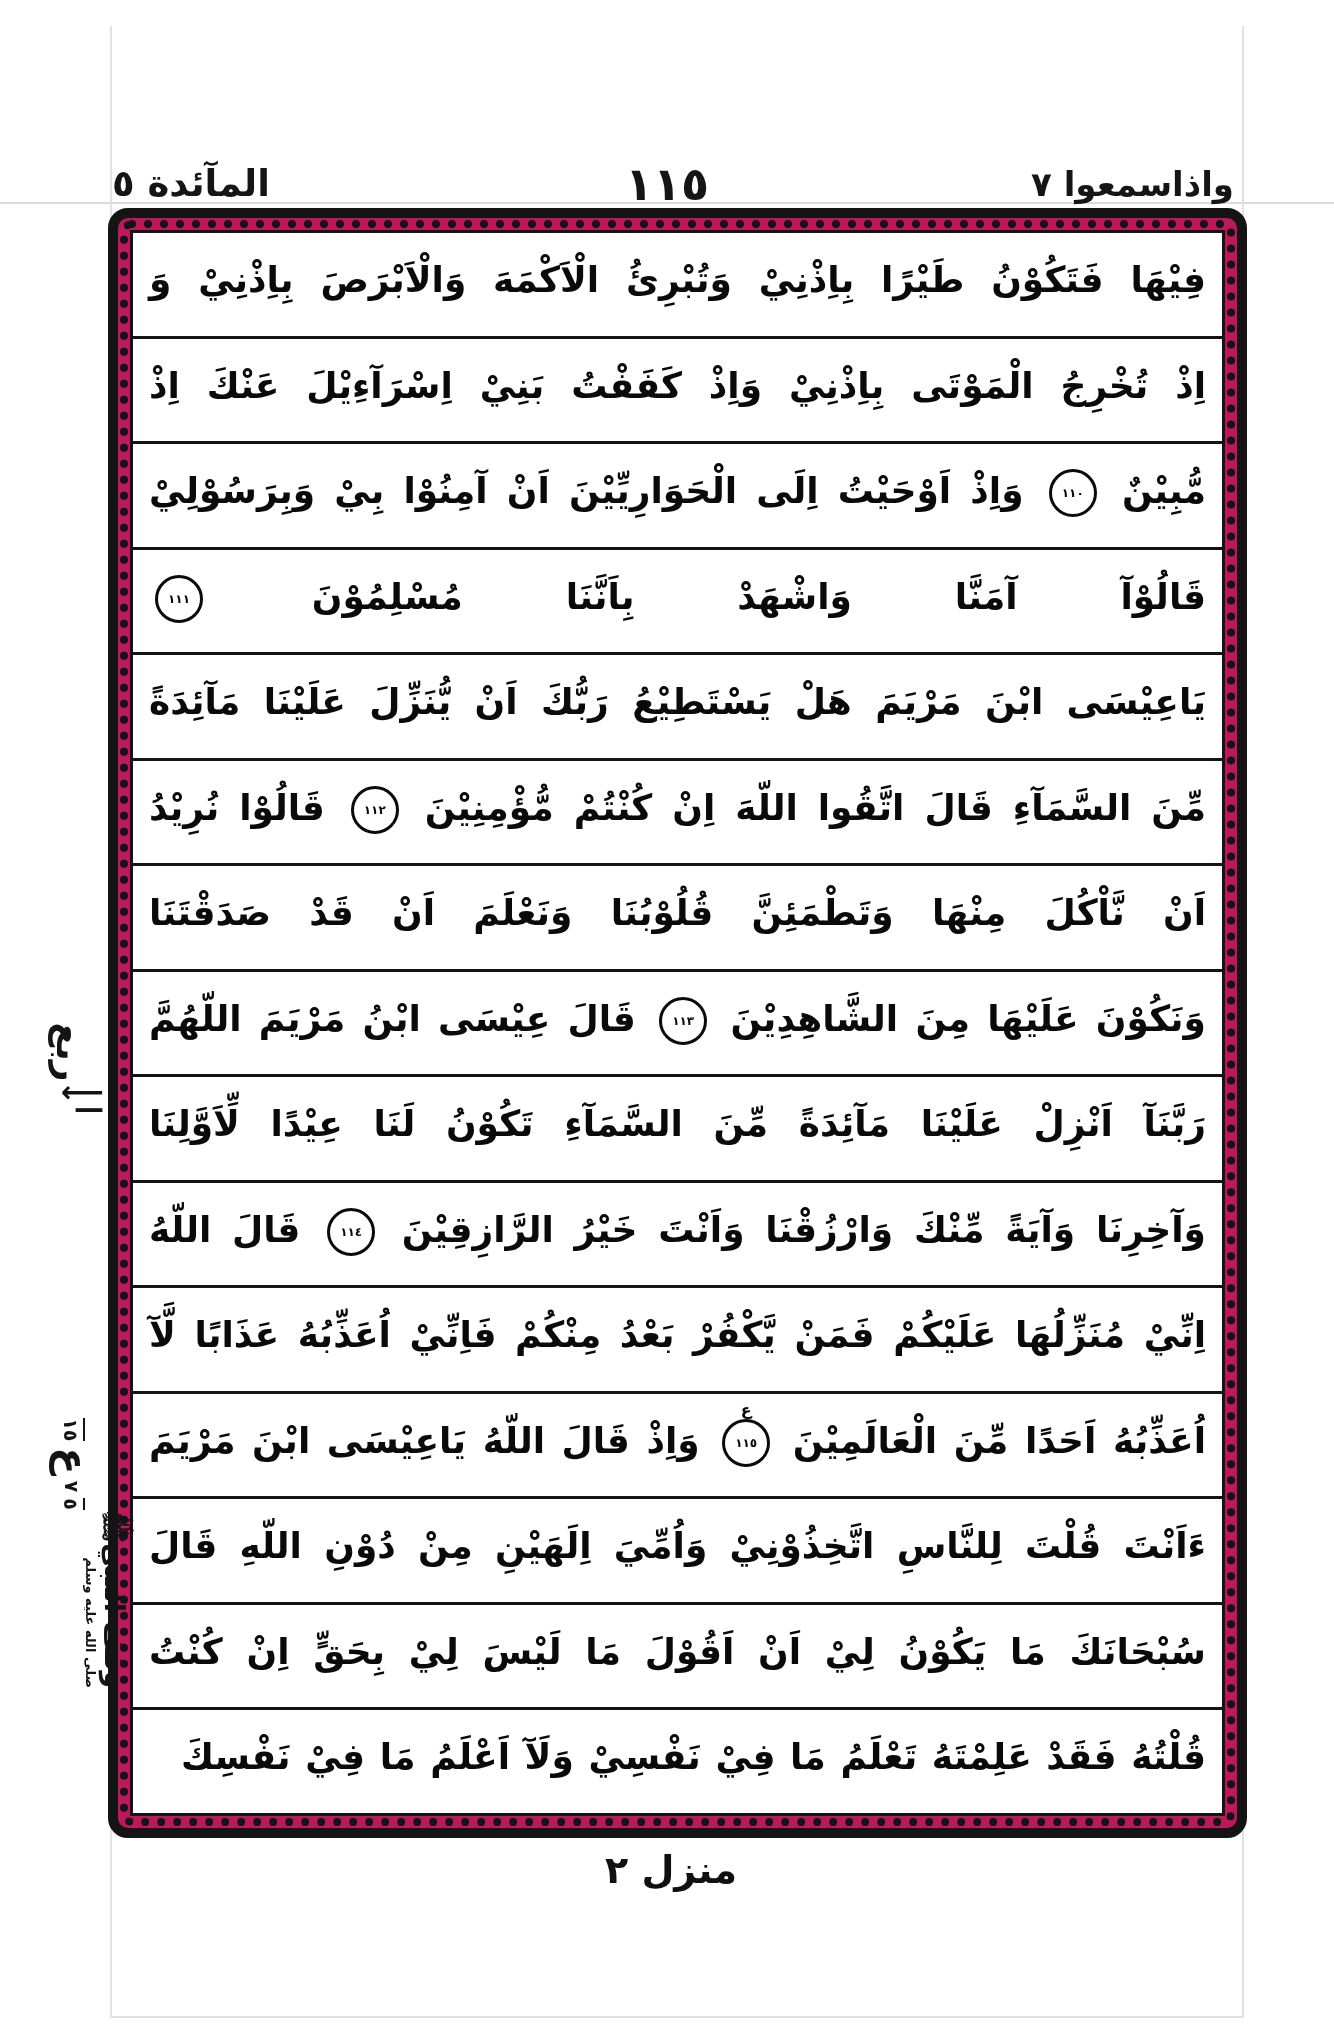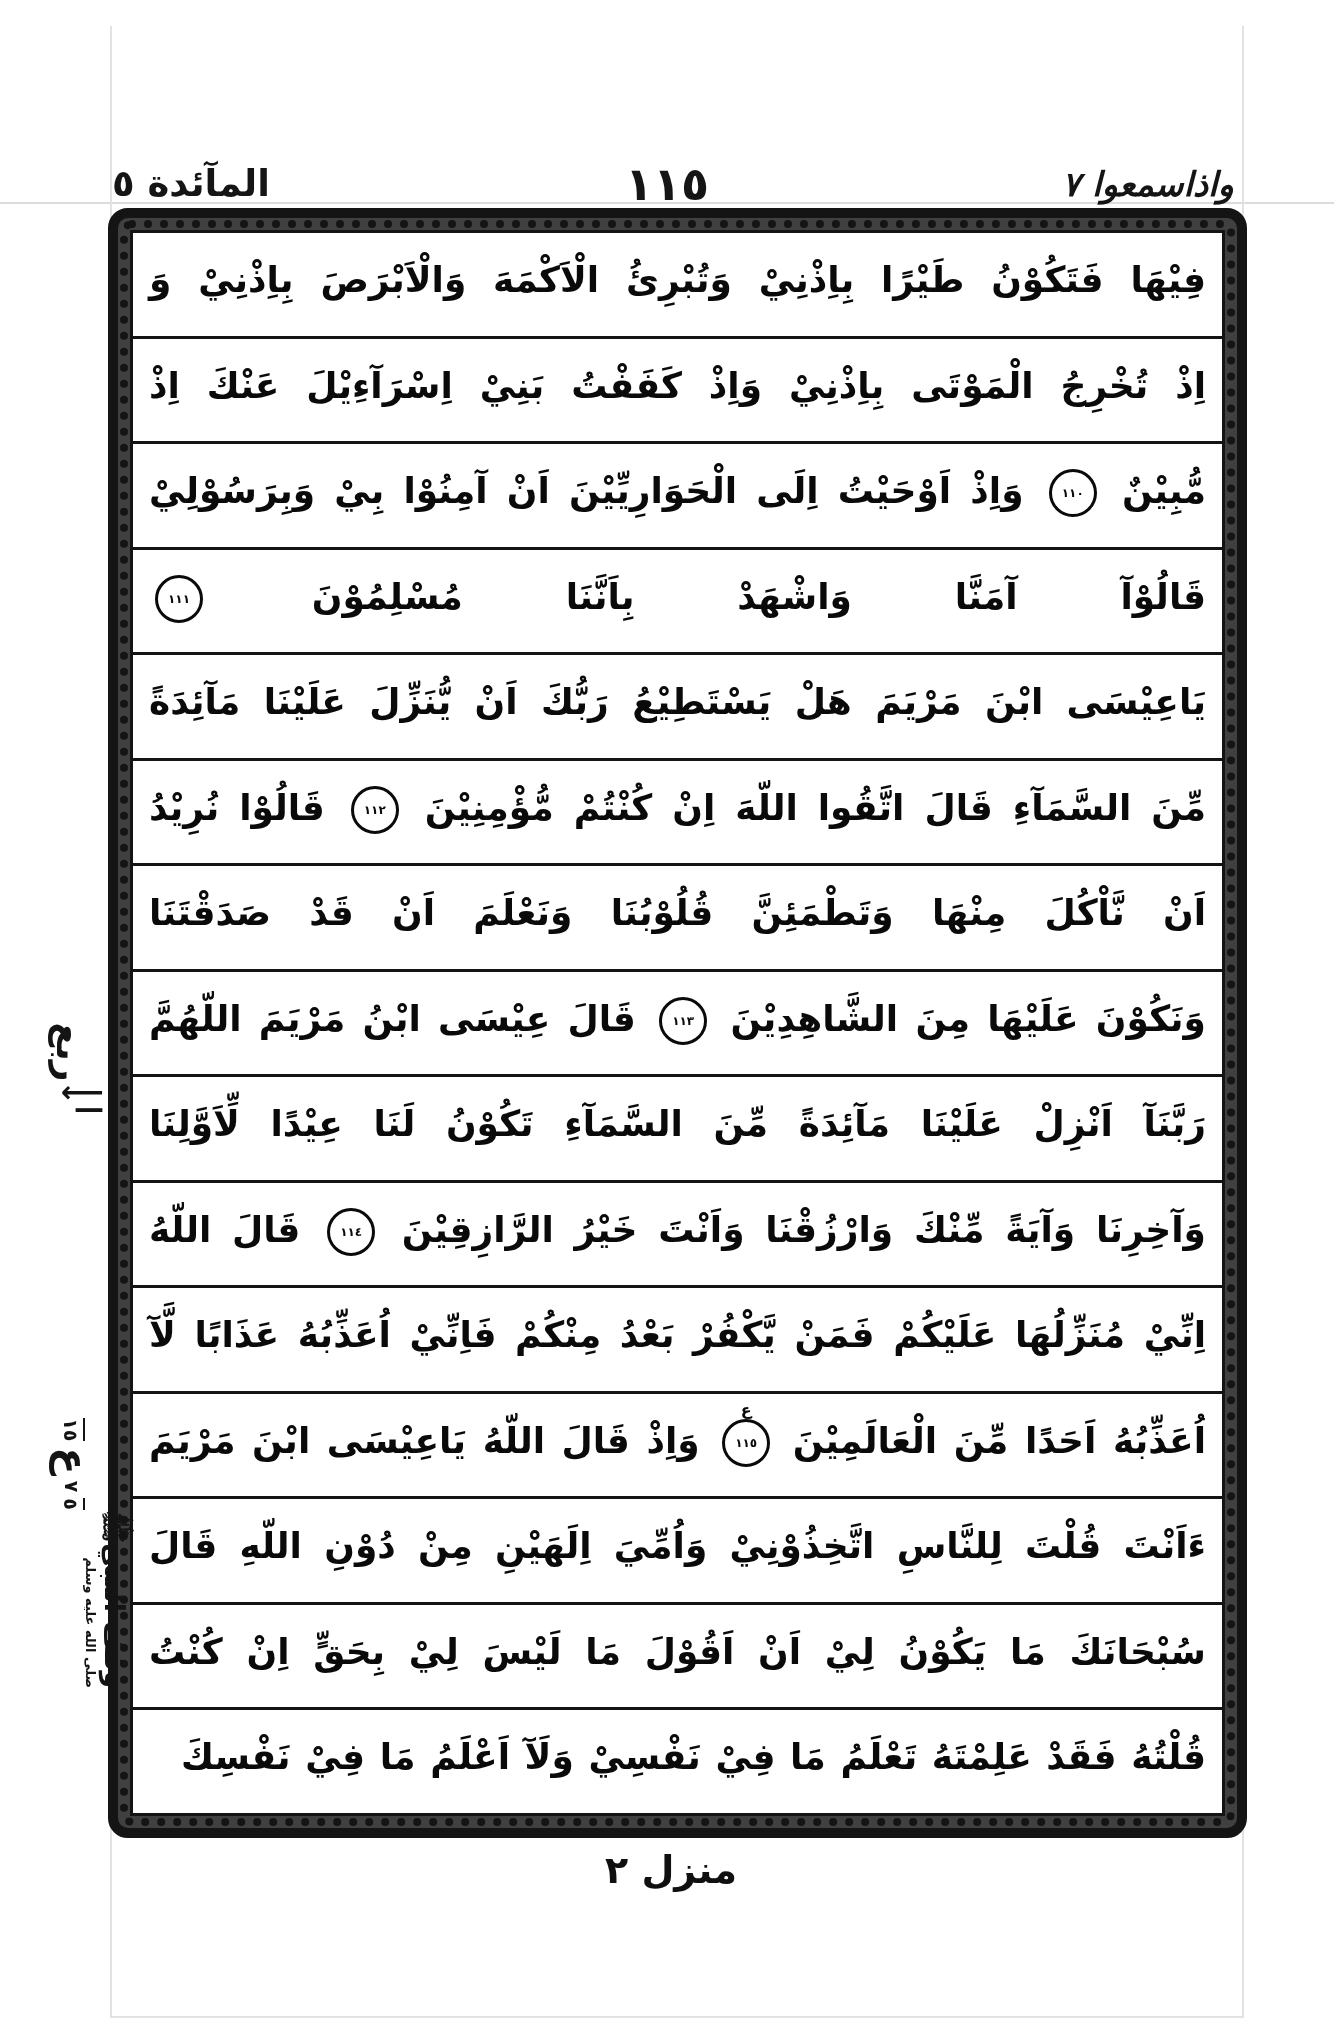--- a/index.html
+++ b/index.html
@@ -14,28 +14,28 @@
   .artifact{position:absolute;background:#dcdcdc;}
   #fold-h-top{left:0;top:202px;width:1334px;height:2px;}
   #edge-v-left{left:110px;top:26px;width:2px;height:1992px;background:#e2e2e2;}
   #edge-v-right{left:1242px;top:26px;width:2px;height:1992px;background:#e2e2e2;}
   #edge-h-bottom{left:110px;top:2016px;width:1134px;height:2px;background:#e2e2e2;}
 
   
   .hdr{position:absolute;top:148px;height:56px;line-height:56px;font-weight:bold;color:#151515;white-space:nowrap;margin-top:8px;}
   #surah-title{left:112px;font-size:37px;}
   #page-number{left:0;right:0;text-align:center;font-size:46px;letter-spacing:4px;}
-  #juz-title{right:100px;font-size:34px;font-style:italic;}
+  #juz-title{right:100px;font-size:34px;}
 
   
   #frame{
     position:absolute;left:108px;top:208px;width:1139px;height:1630px;
     box-sizing:border-box;
     border:10px solid #141414;border-radius:20px;
-    padding:2px;background:#404040;
+    padding:2px;background:#be185d;
   }
   #frame-bead{
     box-sizing:border-box;height:100%;
     border:8px dotted #141414;border-radius:12px;
     padding:2px;
   }
   #frame-inner{
     box-sizing:border-box;height:100%;
     border:3px solid #141414;
     display:flex;flex-direction:column;

